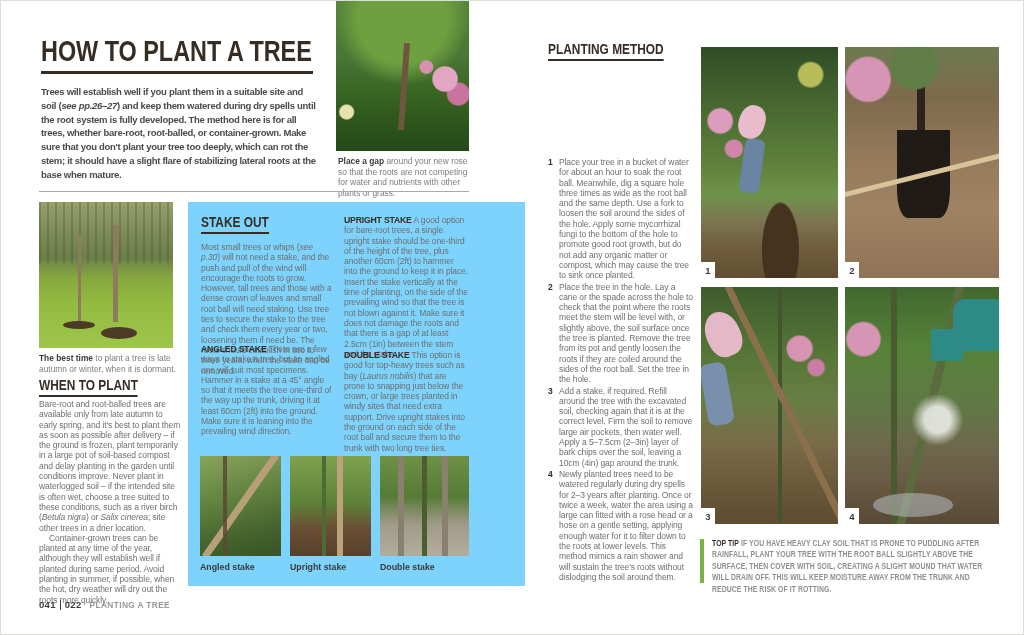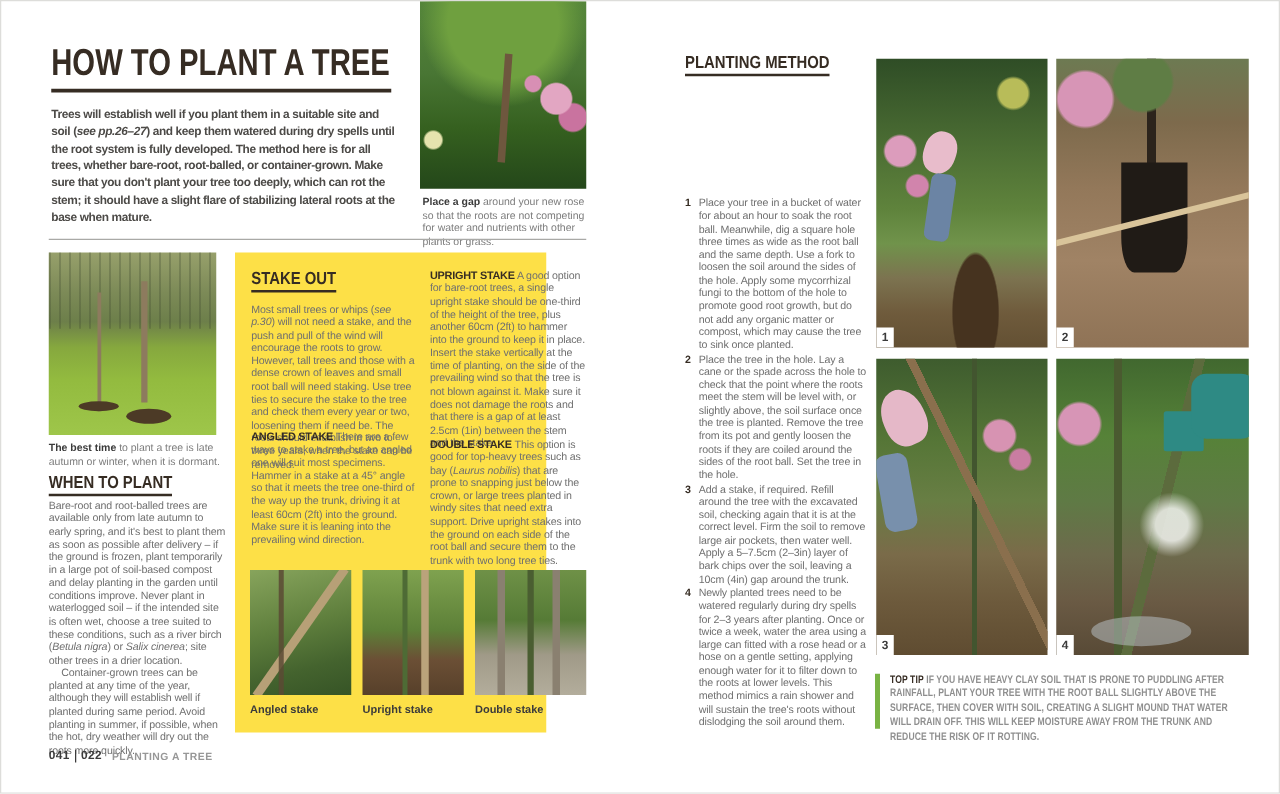--- a/index.html
+++ b/index.html
@@ -130,21 +130,21 @@
   .ph4::after { left:18%; bottom:3%; width:52%; height:10%; background:rgba(190,200,205,0.5); border-radius:50%; }
 
   
   .cap-hero { position:absolute; left:337px; top:155px; width:134px; }
   .cap-best { position:absolute; left:38px; top:352px; width:140px; }
   .wtp { left:38px; top:376px; }
   .wtp-body { left:38px; top:398px; width:143px; }
   .wtp-body p { margin:0; }
   .wtp-body .indent { text-indent:10px; }
 
-  .panel { position:absolute; left:187px; top:201px; width:249px; height:384px; background:#fde047; }
+  .panel { position:absolute; left:187px; top:201px; width:337px; height:384px; background:#7dd3fc; }
   .so { left:13px; top:12px; }
   .so-body { left:13px; top:40px; width:131px; }
   .so-angled { left:13px; top:142px; width:131px; }
   .so-upright { left:156px; top:13px; width:125px; }
   .so-double { left:156px; top:148px; width:125px; }
   .stake-label { position:absolute; top:360px; margin:0; font-size:8.8px; font-weight:700; color:#3b3b3b; }
   .sl1 { left:12px; } .sl2 { left:102px; } .sl3 { left:192px; }
 
   .footer { position:absolute; left:38px; top:598px; display:flex; align-items:center; }
   .folio { font-size:9.5px; font-weight:700; color:#3b3b3b; letter-spacing:0.3px; }

